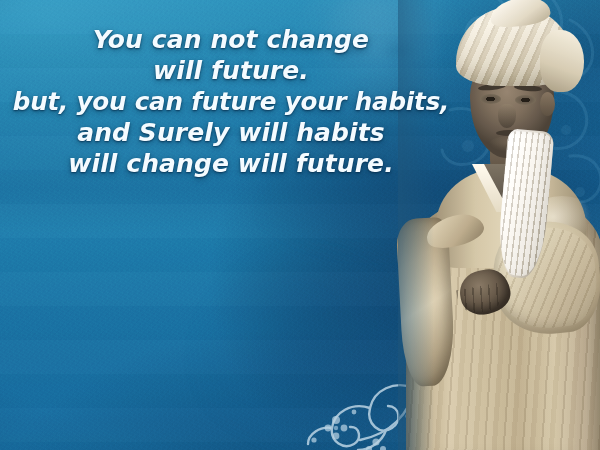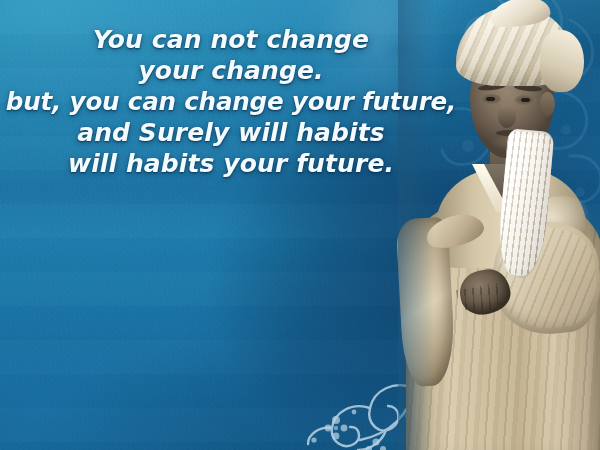--- a/index.html
+++ b/index.html
@@ -454,19 +454,19 @@
     <div class="p-part p-turban-wrap"></div>
     <div class="p-part p-turban-side"></div>
     <div class="p-part p-turban-knot"></div>
     <div class="p-part p-tail"></div>
     <div class="p-part p-tail-strands"></div>
     <div class="p-part p-edge"></div>
   </div>
 
   <div class="quote">
     <div class="qline">You can not change</div>
-    <div class="qline">your change.</div>
-    <div class="qline wide">but, you can change your future,</div>
+    <div class="qline">will future.</div>
+    <div class="qline wide">but, you can future your habits,</div>
     <div class="qline">and Surely will habits</div>
-    <div class="qline">will habits your future.</div>
+    <div class="qline">will change will future.</div>
   </div>
 
 </div>
 
 </body></html>

